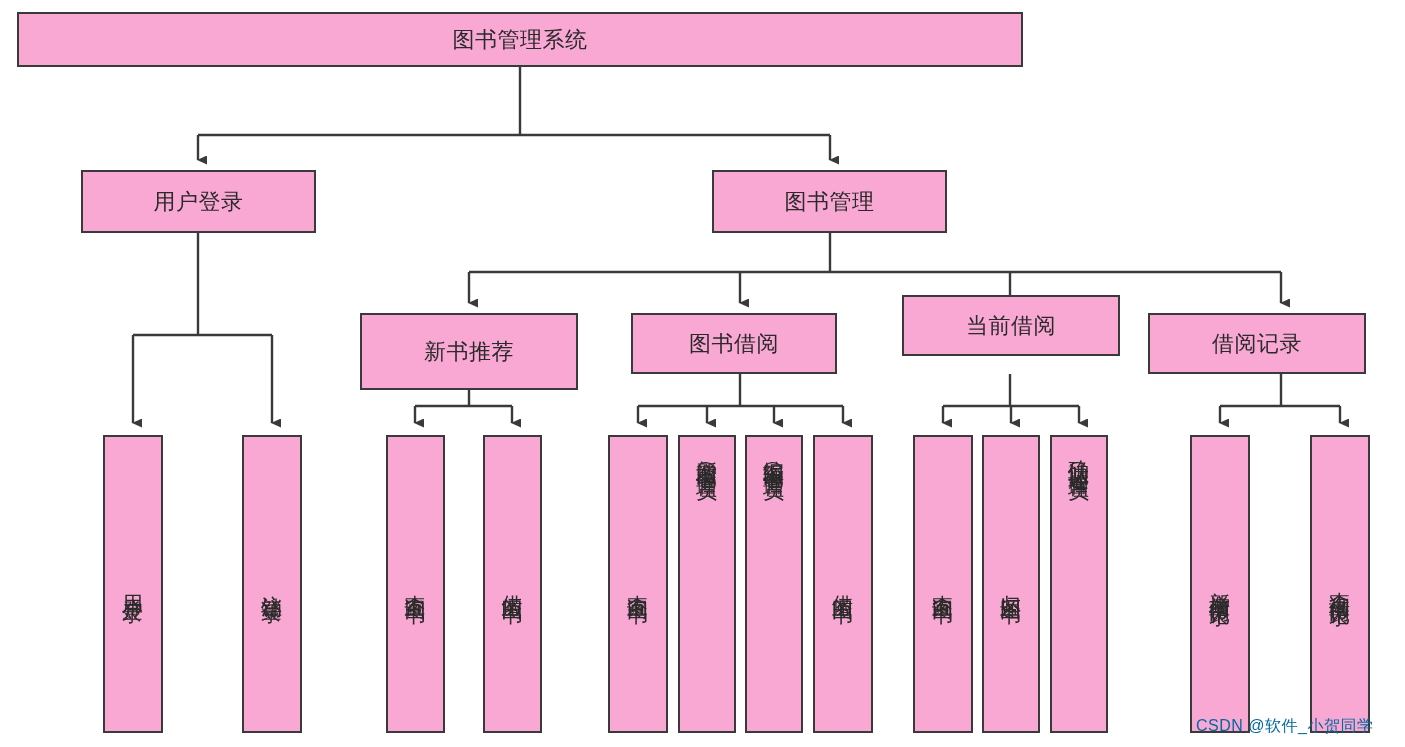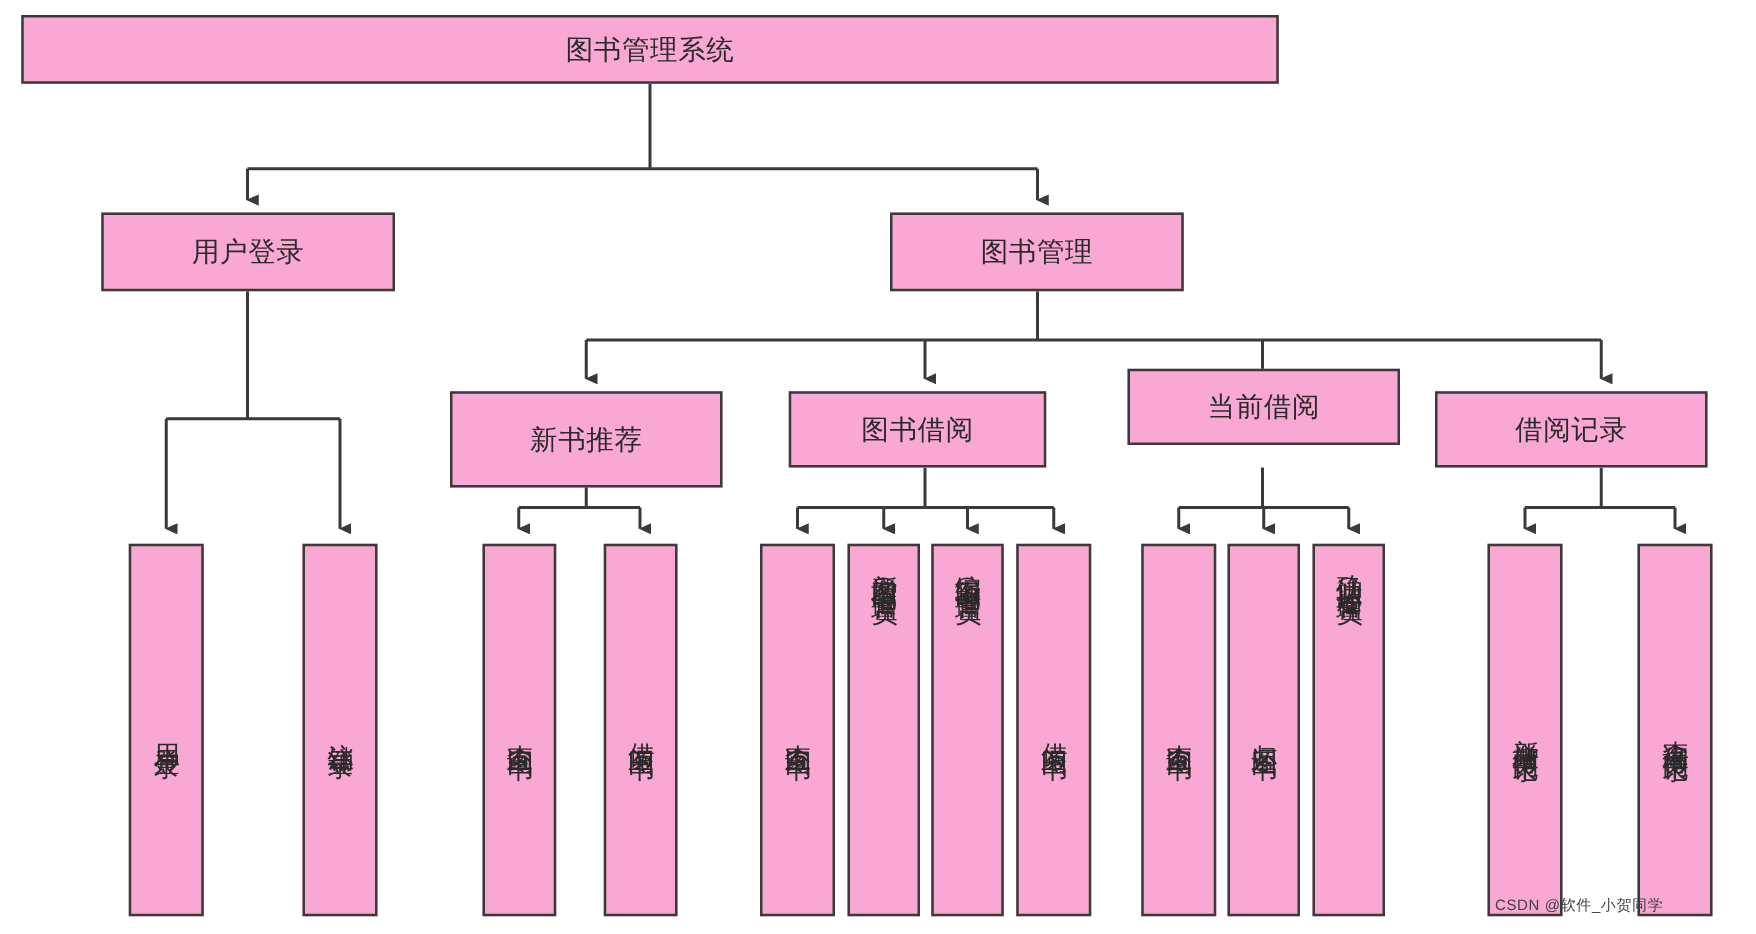--- a/index.html
+++ b/index.html
@@ -55,22 +55,22 @@
     font-size: 21px;
     letter-spacing: 3px;
     line-height: 1;
   }
   .node-box.vertical.center-text {
     align-items: center;
     padding-top: 0;
   }
   .watermark {
     position: absolute;
-    font-size: 12px;
-    color: #404040;
+    font-size: 16px;
+    color: #0369a1;
     white-space: nowrap;
     letter-spacing: 0.5px;
   }
 </style>
 </head>
 <body>
 
 <div id="diagram-root">
 
   <svg id="flow-svg" viewBox="0 0 1405 747">

